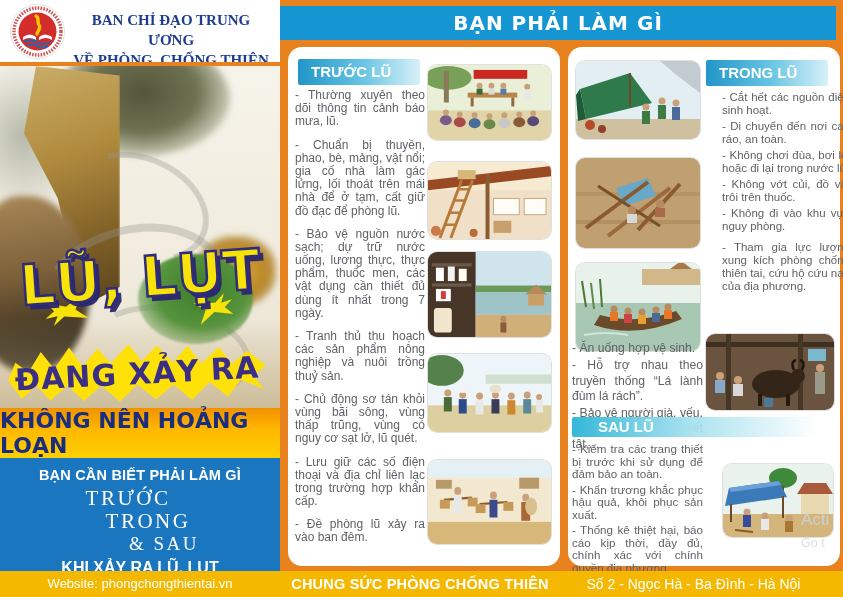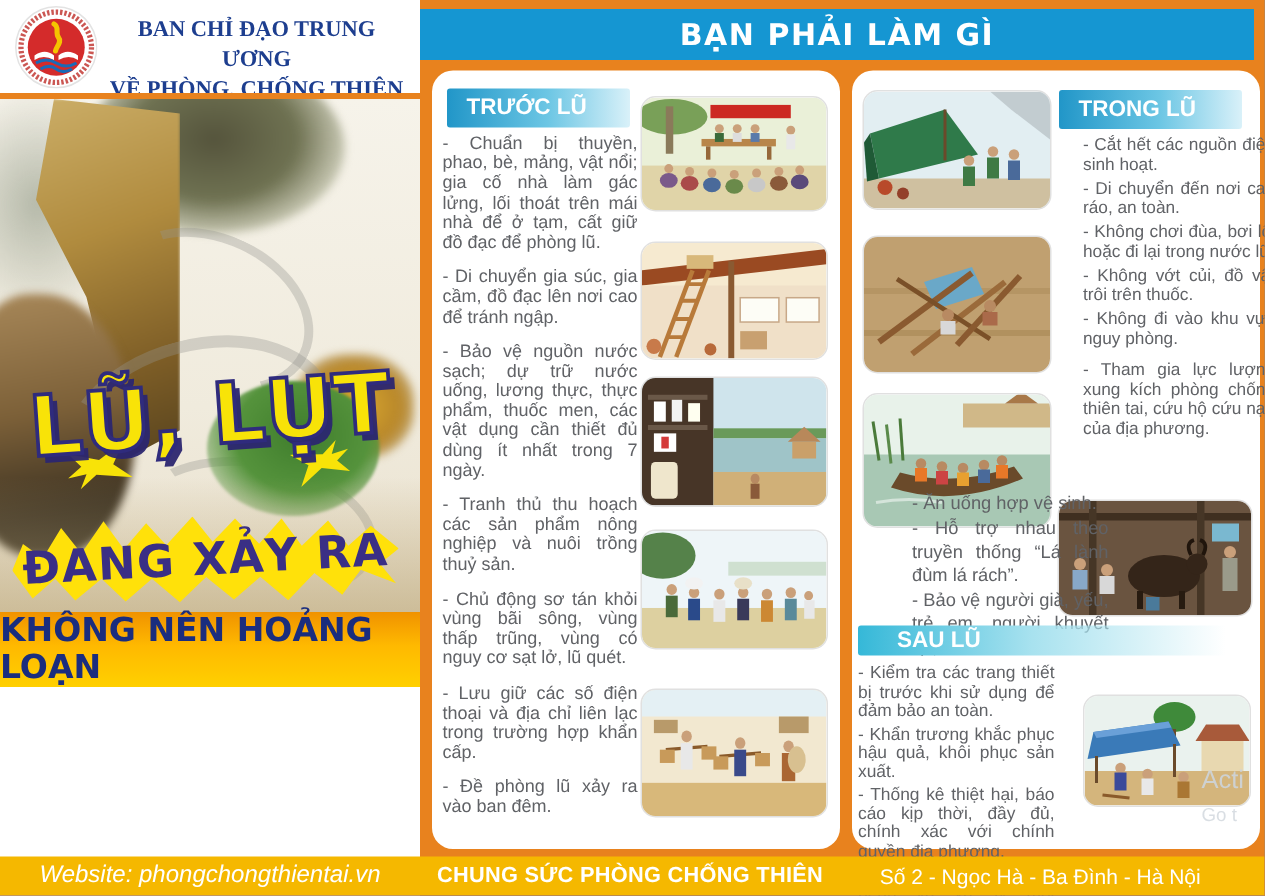--- a/index.html
+++ b/index.html
@@ -87,21 +87,21 @@
   .head-sau { left:4px; top:370px; width:258px; height:20px; line-height:20px; padding-left:26px;
     background:linear-gradient(90deg,#35b8d8 0%,#a8e2ef 45%,rgba(255,255,255,0) 95%); }
   .txt-col { position:absolute; color:#606266; text-align:justify; }
   .txt-col p { margin:0; }
   .mid-text { left:7px; top:42px; width:130px; font-size:12px; line-height:1.1; }
   .mid-text p { margin-bottom:10px; }
   .trong-text { left:154px; top:44px; width:128px; font-size:11.5px; line-height:1.13; }
   .trong-text p { margin-bottom:3px; }
   .trong-text p.gap-lg { margin-top:13px; }
   .trong-text p.gap-md { margin-top:8px; }
-  .extra-text { left:4px; top:281px; width:131px; font-size:12.2px; line-height:1.25;margin-left:36px; }
+  .extra-text { left:4px; top:294px; width:131px; font-size:12.2px; line-height:1.25; }
   .extra-text p { margin-bottom:2px; }
   .sau-text { left:4px; top:396px; width:131px; font-size:11.6px; line-height:1.08; }
   .sau-text p { margin-bottom:3px; }
   .fig { position:absolute; border-radius:9px; overflow:hidden; background:#fff;
     box-shadow:0 0 0 1px #e0e0e0; }
   .fig svg { display:block; width:100%; height:100%; }
   
   .m1 { left:140px; top:18px;  width:123px; height:75px; }
   .m2 { left:140px; top:115px; width:123px; height:77px; }
   .m3 { left:140px; top:205px; width:123px; height:85px; }
@@ -109,21 +109,21 @@
   .m5 { left:140px; top:413px; width:123px; height:84px; }
   
   .r1 { left:8px;   top:14px;  width:124px; height:78px; }
   .r2 { left:8px;   top:111px; width:124px; height:90px; }
   .r3 { left:8px;   top:216px; width:124px; height:88px; }
   .r4 { left:138px; top:287px; width:128px; height:76px; }
   .r5 { left:155px; top:417px; width:110px; height:73px; }
   
   .footer { position:absolute; left:0; top:571px; width:843px; height:26px; background:#f5b800; }
   .foot-item { position:absolute; top:0; height:26px; line-height:26px; text-align:center; color:#fff; }
-  .foot-web { left:0; width:280px; font-size:16px;font-style:italic; }
+  .foot-web { left:0; width:280px; font-size:13px; }
   .foot-slogan { left:280px; width:280px; font-weight:bold; font-size:14.5px; letter-spacing:.2px; }
   .foot-addr { left:552px; width:283px; font-size:14px; }
   
   .watermark { position:absolute; left:801px; top:511px; color:rgba(205,212,218,.9);
     font-size:17px; line-height:1; z-index:9; }
   .watermark .wm2 { font-size:12.5px; margin-top:9px; color:rgba(210,216,222,.85); }
 </style>
 </head>
 <body>
 
@@ -164,29 +164,36 @@
     <div class="splash sp1"></div>
     <div class="splash sp2"></div>
     <div class="title-main">LŨ, LỤT</div>
     <div class="burst-wrap">
       <div class="burst"></div>
       <div class="title-sub">ĐANG XẢY RA</div>
     </div>
 
     <div class="warn-band">KHÔNG NÊN HOẢNG LOẠN</div>
 
+    <div class="guide-box">
+      <div class="g-intro">BẠN CẦN BIẾT PHẢI LÀM GÌ</div>
+      <div class="g-word gw1">TRƯỚC</div>
+      <div class="g-word gw2">TRONG</div>
+      <div class="g-word gw3">&amp; SAU</div>
+      <div class="g-outro">KHI XẢY RA LŨ, LỤT</div>
+    </div>
   </div>
 
   <div class="top-bar">BẠN PHẢI LÀM GÌ</div>
 
   <div class="panel mid-panel">
     <div class="sec-head head-truoc">TRƯỚC LŨ</div>
     <div class="txt-col mid-text">
+      <p>- Thường xuyên theo dõi thông tin cảnh báo mưa, lũ.</p>
       <p>- Chuẩn bị thuyền, phao, bè, mảng, vật nổi; gia cố nhà làm gác lửng, lối thoát trên mái nhà để ở tạm, cất giữ đồ đạc để phòng lũ.</p>
-      <p>- Di chuyển gia súc, gia cầm, đồ đạc lên nơi cao để tránh ngập.</p>
       <p>- Bảo vệ nguồn nước sạch; dự trữ nước uống, lương thực, thực phẩm, thuốc men, các vật dụng cần thiết đủ dùng ít nhất trong 7 ngày.</p>
       <p>- Tranh thủ thu hoạch các sản phẩm nông nghiệp và nuôi trồng thuỷ sản.</p>
       <p>- Chủ động sơ tán khỏi vùng bãi sông, vùng thấp trũng, vùng có nguy cơ sạt lở, lũ quét.</p>
       <p>- Lưu giữ các số điện thoại và địa chỉ liên lạc trong trường hợp khẩn cấp.</p>
       <p>- Đề phòng lũ xảy ra vào ban đêm.</p>
     </div>
 
     <div class="fig m1">
       <svg viewBox="0 0 124 76" preserveAspectRatio="none">
         <rect width="124" height="76" fill="#eaf0d8"></rect>

